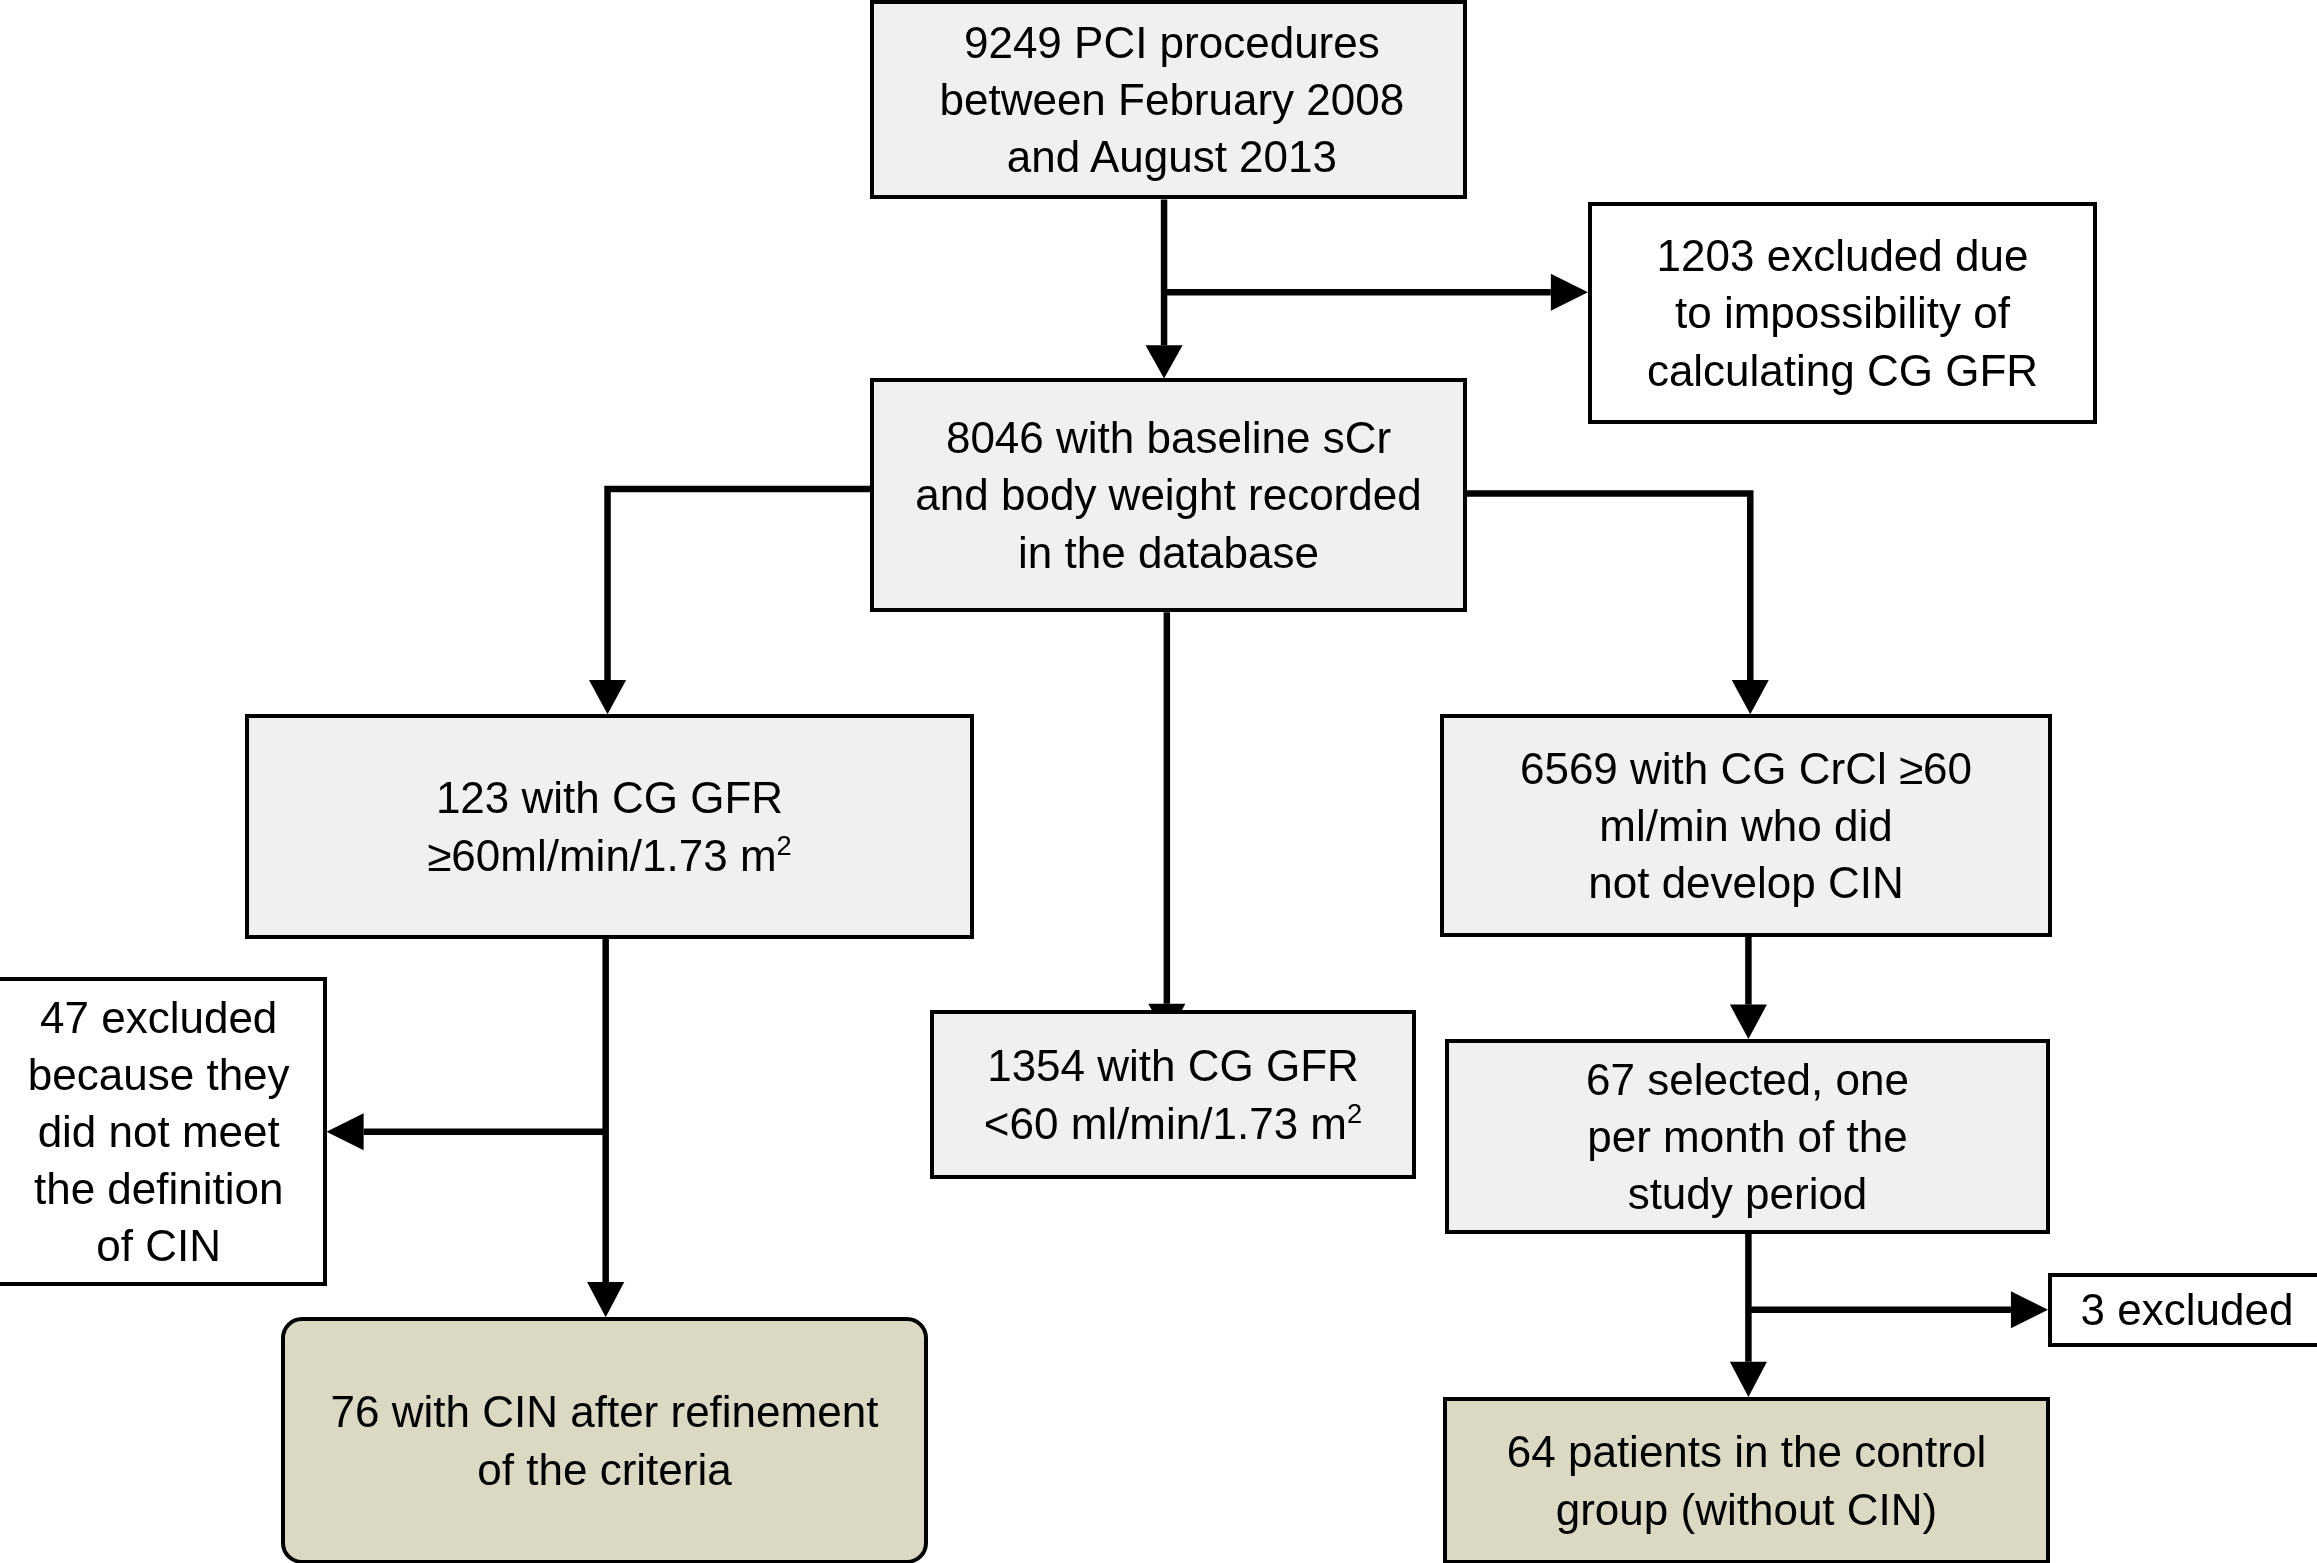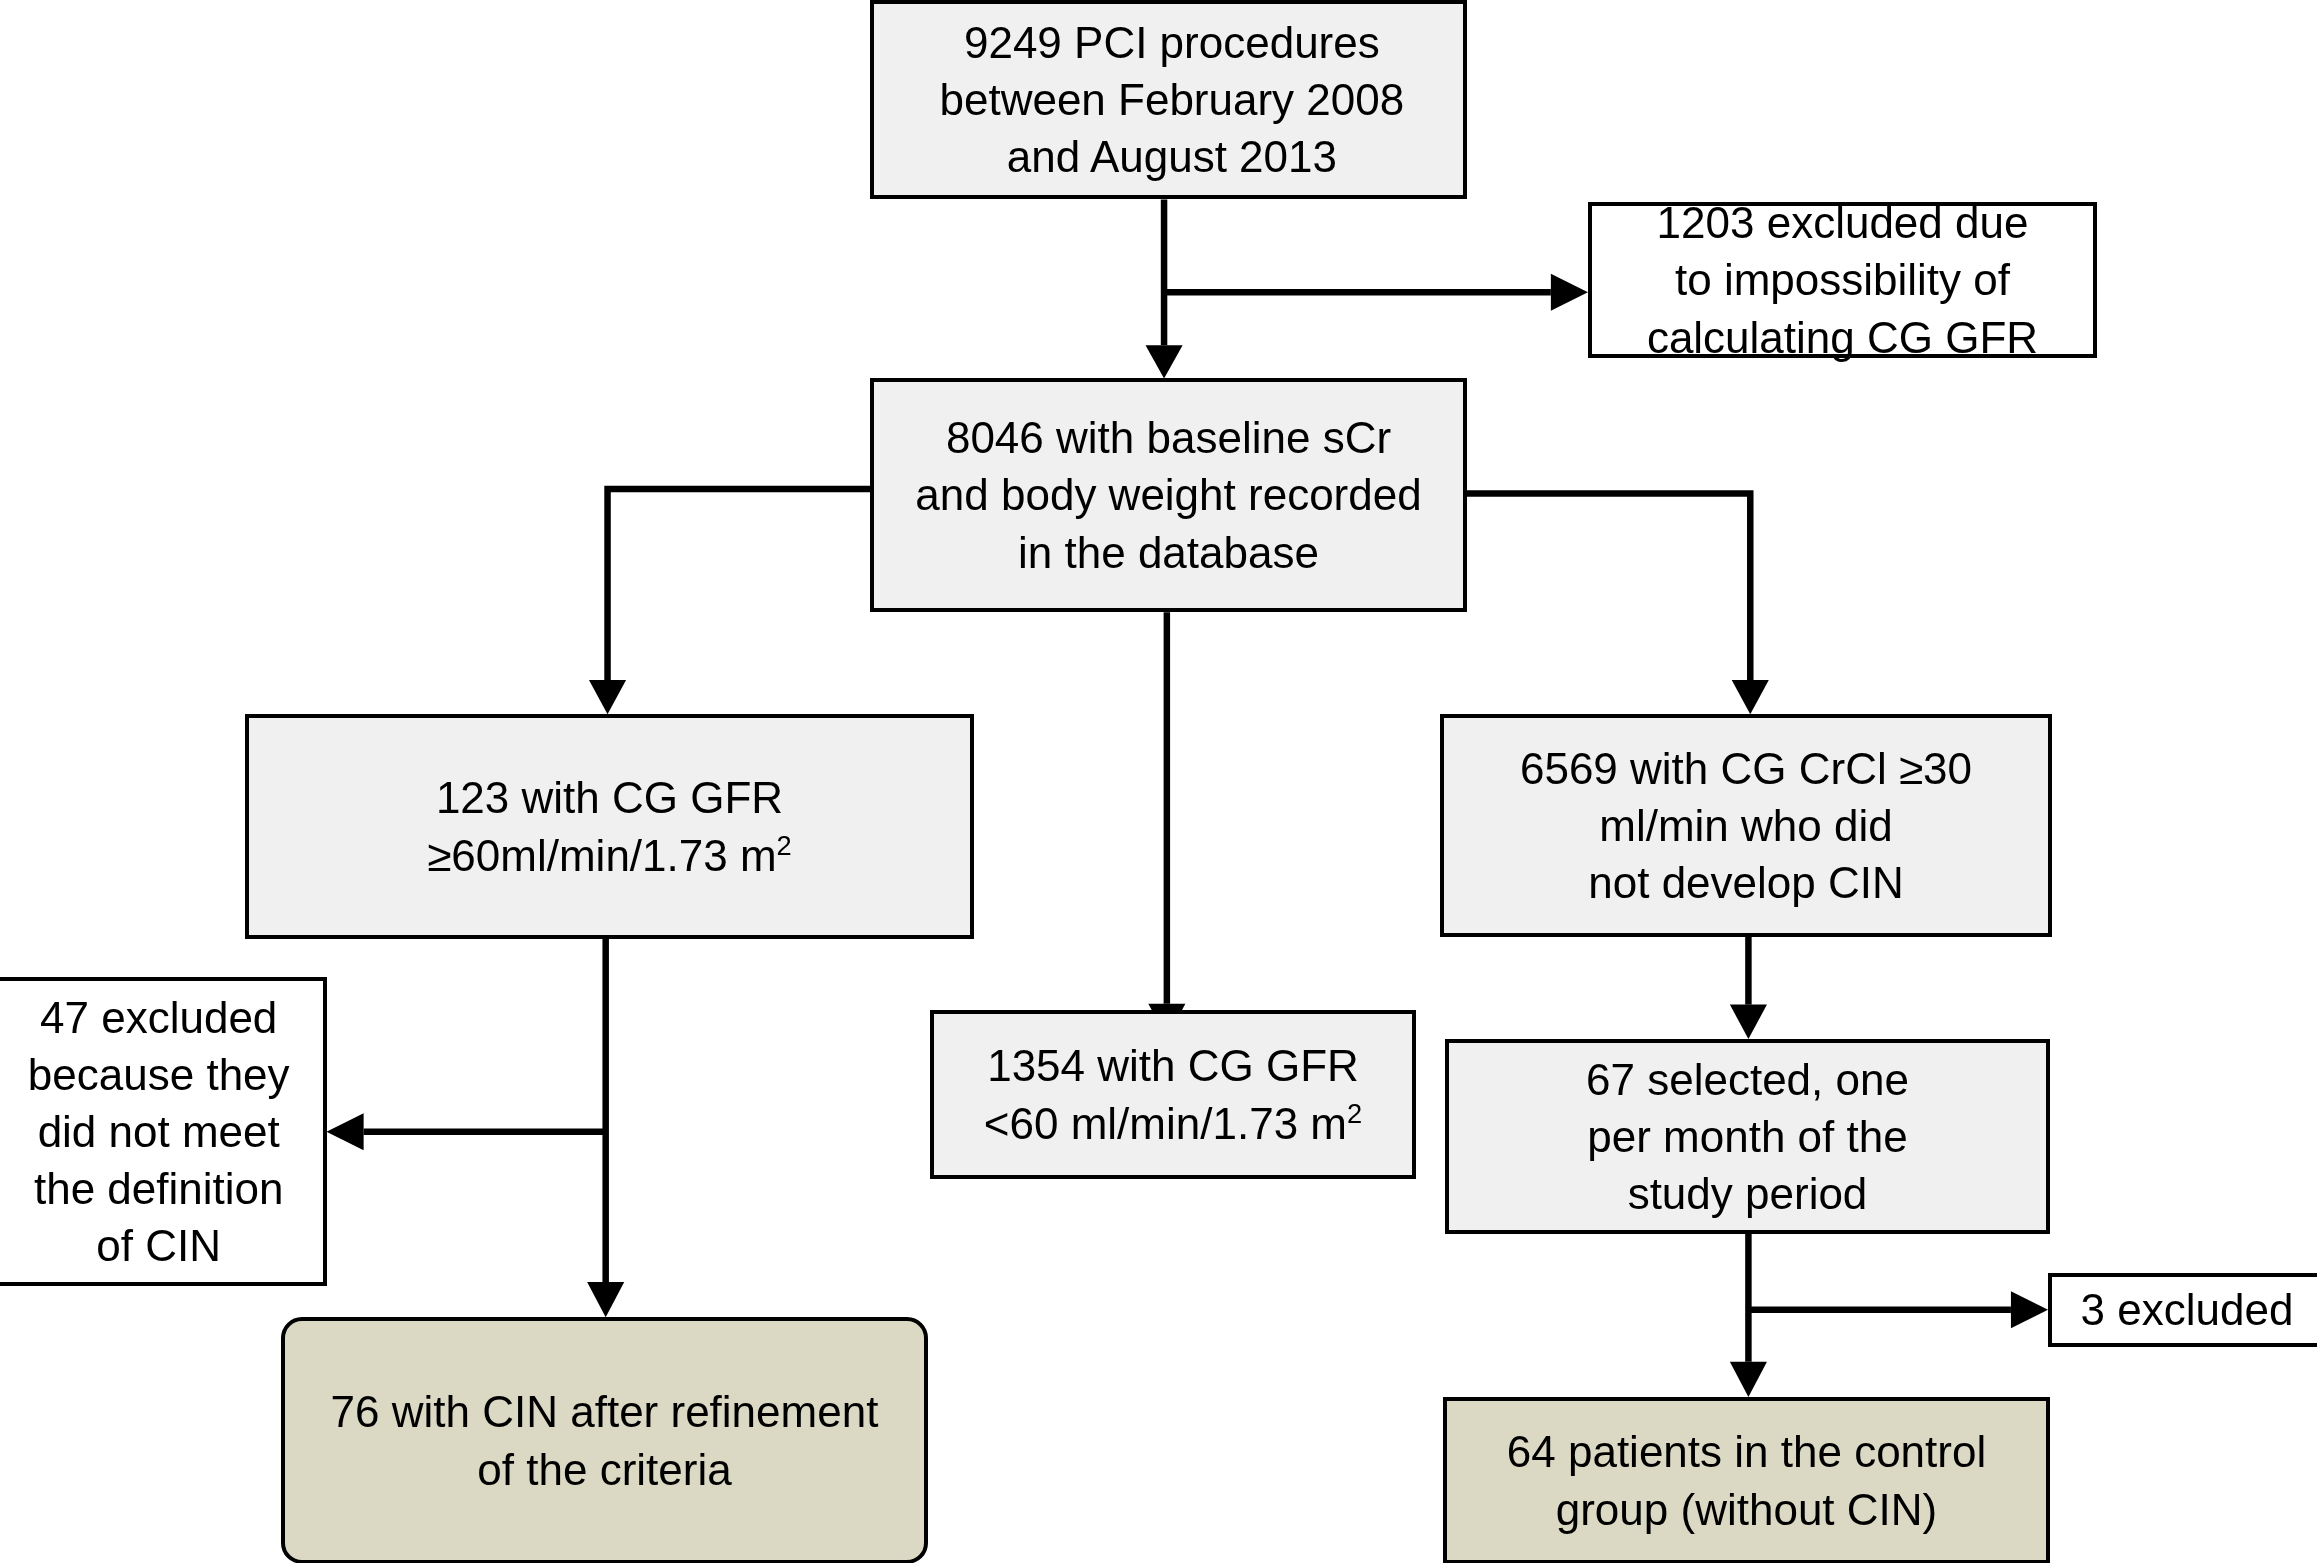--- a/index.html
+++ b/index.html
@@ -113,38 +113,38 @@
       <path d="M2168,1392 L2168,1432 L2208,1412 Z" fill="#000000"></path>
     </g>
   </svg>
 
   <div class="node gray" style="left:870px; top:0px; width:597px; height:199px;padding-left:16px;">
     <span class="txt">9249 PCI procedures
 between February 2008
 and August 2013</span>
   </div>
 
-  <div class="node white" style="left:1588px; top:202px; width:509px; height:156px;">
+  <div class="node white" style="left:1588px; top:202px; width:509px; height:222px;">
     <span class="txt">1203 excluded due
 to impossibility of
 calculating CG GFR</span>
   </div>
 
   <div class="node gray" style="left:870px; top:378px; width:597px; height:234px;justify-content:center;">
     <span class="txt">8046 with baseline sCr
 and body weight recorded
 in the database</span>
   </div>
 
   <div class="node gray" style="left:245px; top:714px; width:729px; height:225px;">
     <span class="txt"><span>123 with CG GFR</span><br><span>≥60ml/min/1.73 m</span><sup>2</sup><br></span>
   </div>
 
   <div class="node gray" style="left:1440px; top:714px; width:612px; height:223px;">
-    <span class="txt">6569 with CG CrCl ≥30
+    <span class="txt">6569 with CG CrCl ≥60
 ml/min who did
 not develop CIN</span>
   </div>
 
   <div class="node white" style="left:-9.3px; top:977px; width:336px; height:309px;">
     <span class="txt">47 excluded
 because they
 did not meet
 the definition
 of CIN</span>

